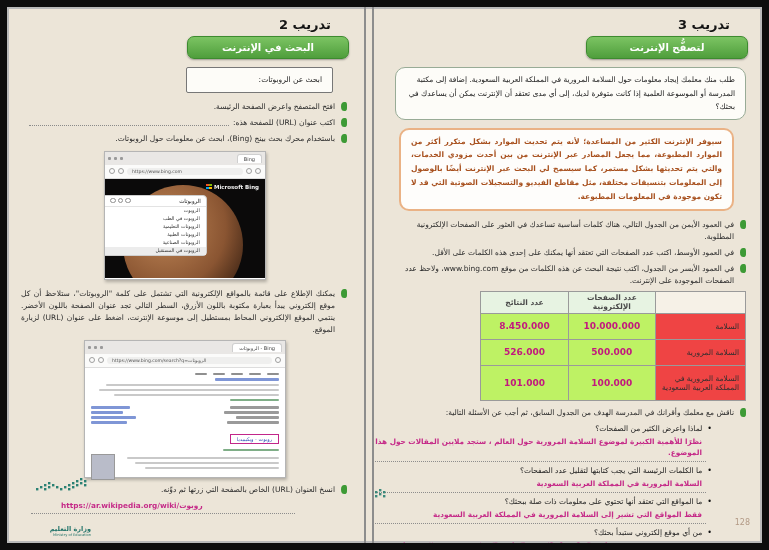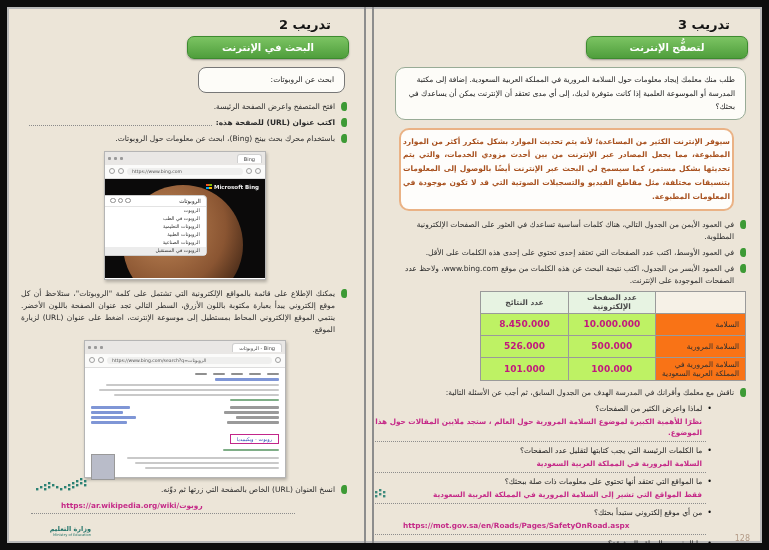--- a/index.html
+++ b/index.html
@@ -19,34 +19,34 @@
   .banner{display:block;width:max-content;min-width:128px;text-align:center;margin:0 0 8px auto;
           margin-right:0;color:#fff;font-size:10px;font-weight:bold;padding:5px 16px;
           border-radius:7px;background:linear-gradient(#7cc463,#4f9e3c);
           border:1px solid #3d8b2f;box-shadow:0 1px 2px rgba(0,0,0,.35);}
   .page-left .banner{margin-right:0;}
 
   .soft-box{background:#fdfcf8;border:1px solid #98ab96;border-radius:10px;
             padding:5px 10px;font-size:7.5px;line-height:1.8;color:#222;
             text-align:right;margin:2px 2px 8px 6px;}
   .red-box{background:#fefdfb;border:2px solid #eab285;border-radius:10px;
-           padding:5px 2px;font-size:7.5px;line-height:1.85;color:#a8511f;
+           padding:5px 10px;font-size:7.5px;line-height:1.85;color:#a8511f;
            font-weight:bold;text-align:justify;margin:0 14px 8px 10px;}
 
   .brow{display:flex;align-items:flex-start;margin:0 2px 4px 0;font-size:7.5px;
         line-height:1.6;color:#2b2b2b;text-align:right;}
   .bmark{flex:0 0 6px;height:9px;background:#3d9a35;margin-left:6px;margin-top:1px;
          border-radius:55% 25% 25% 55% / 50% 30% 30% 50%;}
   .btext{flex:1;}
   .dotfill{flex:1;border-bottom:1px dotted #8a8a8a;margin:0 4px 2px 8px;height:8px;}
 
   table.res{border-collapse:collapse;width:74%;margin:4px 2px 6px auto;margin-left:auto;}
   table.res td,table.res th{border:1px solid #9a9a9a;height:22px;box-sizing:border-box;}
   .th-cell{background:#e7f3e2;color:#4a4a4a;font-size:7.5px;font-weight:bold;text-align:center;}
-  .lbl-cell{background:#f97316;color:#2f2f2f;font-size:7.5px;text-align:right;padding:2px 6px;width:34%;}
+  .lbl-cell{background:#ef4444;color:#2f2f2f;font-size:7.5px;text-align:right;padding:8px 6px;width:34%;}
   .num-cell{background:#bef264;color:#c2187e;font-size:9px;font-weight:bold;text-align:center;width:33%;}
   .empty-cell{background:#f6f1e7;}
 
   .qwrap{margin:3px 36px 0 6px;}
   .q{display:flex;font-size:7.5px;color:#1c1c1c;text-align:right;line-height:1.5;}
   .q .dot{margin-left:5px;font-size:8px;color:#111;}
   .ans{display:block;font-size:7.3px;font-weight:bold;color:#c52a88;text-align:right;
        border-bottom:1px dotted #8d8d8d;padding:1px 4px 2px 0;margin:1px 6px 3px -22px;line-height:1.5;}
   .ans.ltr{direction:ltr;text-align:left;padding-left:30px;}
 
@@ -90,42 +90,42 @@
   .lc{flex:1;}
   .hl{display:inline-block;border:1px solid #c2268a;color:#2a49b5;font-size:5px;
       padding:1px 6px;margin:2px 0;background:#fff;}
   .thumbrow{display:flex;gap:4px;margin-top:3px;direction:rtl;}
   .thumb{flex:0 0 22px;height:24px;background:#b9bcc9;border:1px solid #999;}
   .thumbtxt{flex:1;}
 
   .moelogo{position:absolute;left:6px;bottom:6px;width:78px;}
   .moelogo .ar{font-size:6.5px;font-weight:bold;color:#23746a;margin-top:25px;}
   .moelogo .en{font-size:3.6px;color:#23746a;}
-  .pn-right{position:absolute;right:12px;bottom:0;font-size:8px;color:#b39a86;}
+  .pn-right{position:absolute;right:12px;bottom:16px;font-size:8px;color:#b39a86;}
   .partial-logo{position:absolute;left:-14px;bottom:34px;opacity:.9;}
 </style>
 </head>
 <body>
 
 <div class="frame">
 <div class="spread">
 
   <section class="page page-left">
     <div class="train-title">تدريب 2</div>
     <span class="banner">البحث في الإنترنت</span>
 
-    <div class="soft-box" style="width:38%;margin-left:auto;margin-right:4px;border-color:#777;border-radius:8px;">ابحث عن الروبوتات:</div>
+    <div class="soft-box" style="width:38%;margin-left:auto;margin-right:16px;border-color:#777;border-radius:2px;">ابحث عن الروبوتات:</div>
 
     <div class="brow">
       <span class="bmark"></span>
       <span class="btext">افتح المتصفح واعرض الصفحة الرئيسة.</span>
     </div>
     <div class="brow">
       <span class="bmark"></span>
-      <span class="btext" style="flex:0 0 auto;font-weight:bold;">اكتب عنوان (URL) للصفحة هذه:</span>
+      <span class="btext" style="flex:0 0 auto;">اكتب عنوان (URL) للصفحة هذه:</span>
       <span class="dotfill"></span>
     </div>
     <div class="brow">
       <span class="bmark"></span>
       <span class="btext">باستخدام محرك بحث بينج (Bing)، ابحث عن معلومات حول الروبوتات.</span>
     </div>
 
     <div class="shot shot1">
       <div class="tabbar">
         <span class="winbtn"></span>
@@ -272,21 +272,21 @@
 
     <div class="soft-box">طلب منك معلمك إيجاد معلومات حول السلامة المرورية في المملكة العربية السعودية. إضافة إلى مكتبة المدرسة أو الموسوعة العلمية إذا كانت متوفرة لديك، إلى أي مدى تعتقد أن الإنترنت يمكن أن يساعدك في بحثك؟</div>
     <div class="red-box">سيوفر الإنترنت الكثير من المساعدة؛ لأنه يتم تحديث الموارد بشكل متكرر أكثر من الموارد المطبوعة، مما يجعل المصادر عبر الإنترنت من بين أحدث مزودي الخدمات، والتي يتم تحديثها بشكل مستمر، كما سيسمح لي البحث عبر الإنترنت أيضًا بالوصول إلى المعلومات بتنسيقات مختلفة، مثل مقاطع الفيديو والتسجيلات الصوتية التي قد لا تكون موجودة في المعلومات المطبوعة.</div>
 
     <div class="brow">
       <span class="bmark"></span>
       <span class="btext">في العمود الأيمن من الجدول التالي، هناك كلمات أساسية تساعدك في العثور على الصفحات الإلكترونية المطلوبة.</span>
     </div>
     <div class="brow">
       <span class="bmark"></span>
-      <span class="btext">في العمود الأوسط، اكتب عدد الصفحات التي تعتقد إحدى تحتوي على إحدى هذه الكلمات على الأقل.</span>
+      <span class="btext">في العمود الأوسط، اكتب عدد الصفحات التي تعتقد أنها يمكنك على إحدى هذه الكلمات على الأقل.</span>
     </div>
     <div class="brow">
       <span class="bmark"></span>
       <span class="btext">في العمود الأيسر من الجدول، اكتب نتيجة البحث عن هذه الكلمات من موقع www.bing.com، ولاحظ عدد الصفحات الموجودة على الإنترنت.</span>
     </div>
 
     <table class="res">
       <tbody>
             <tr>
         <td class="empty-cell"></td>

